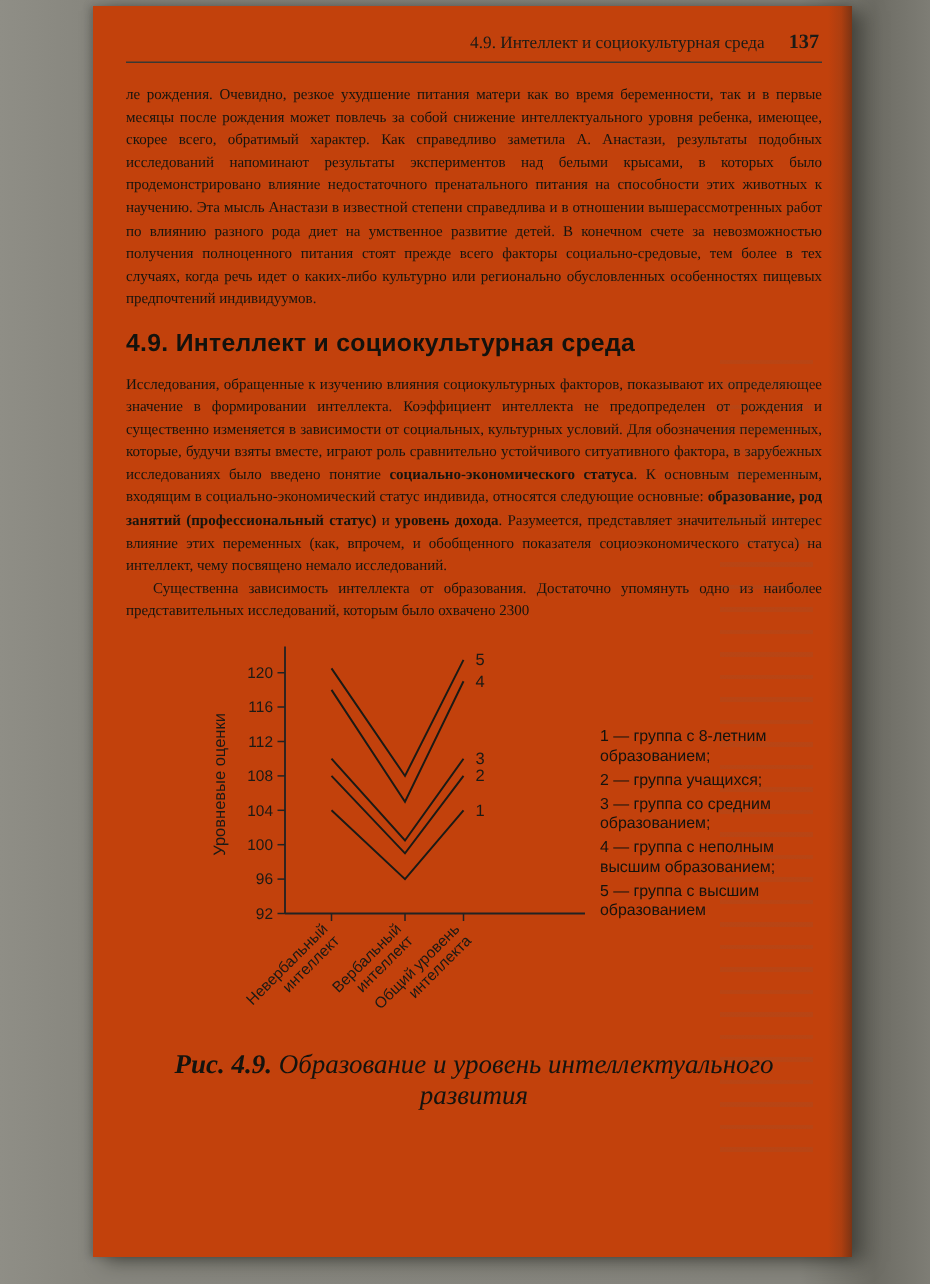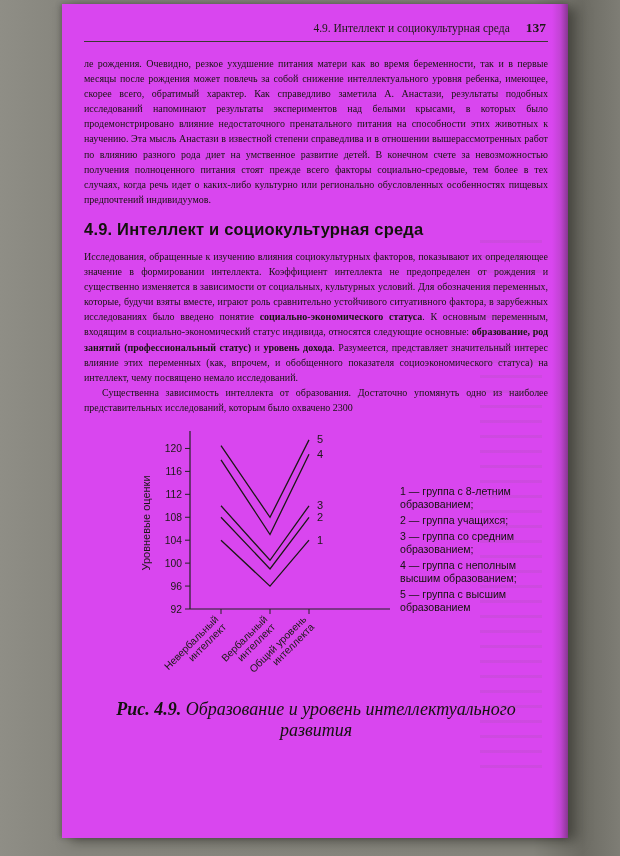--- a/index.html
+++ b/index.html
@@ -4,21 +4,21 @@
 <style>
   * { margin:0; padding:0; box-sizing:border-box; }
   html,body { width:620px; height:856px; }
   body {
     position:relative; overflow:hidden;
     font-family:"Liberation Serif", serif;
     background:linear-gradient(90deg,#8f8e86 0%,#87867e 10%,#86857d 86%,#6d6c64 94%,#7e7d75 100%);
   }
   .page {
     position:absolute; left:62px; top:4px; width:506px; height:834px;
-    background:#d946ef;
+    background:#c2410c;
     box-shadow:8px 3px 12px rgba(25,25,20,.5), -2px 0 5px rgba(25,25,20,.25);
     padding:14px 20px 0 22px; overflow:hidden;
   }
   .page::after {
     content:""; position:absolute; top:0; right:0; width:16px; height:100%;
     background:linear-gradient(90deg, rgba(50,48,40,0) 0%, rgba(50,48,40,.15) 55%, rgba(38,36,30,.45) 100%);
     pointer-events:none;
   }
   .bleed {
     position:absolute; right:26px; top:236px; width:62px; height:540px;

